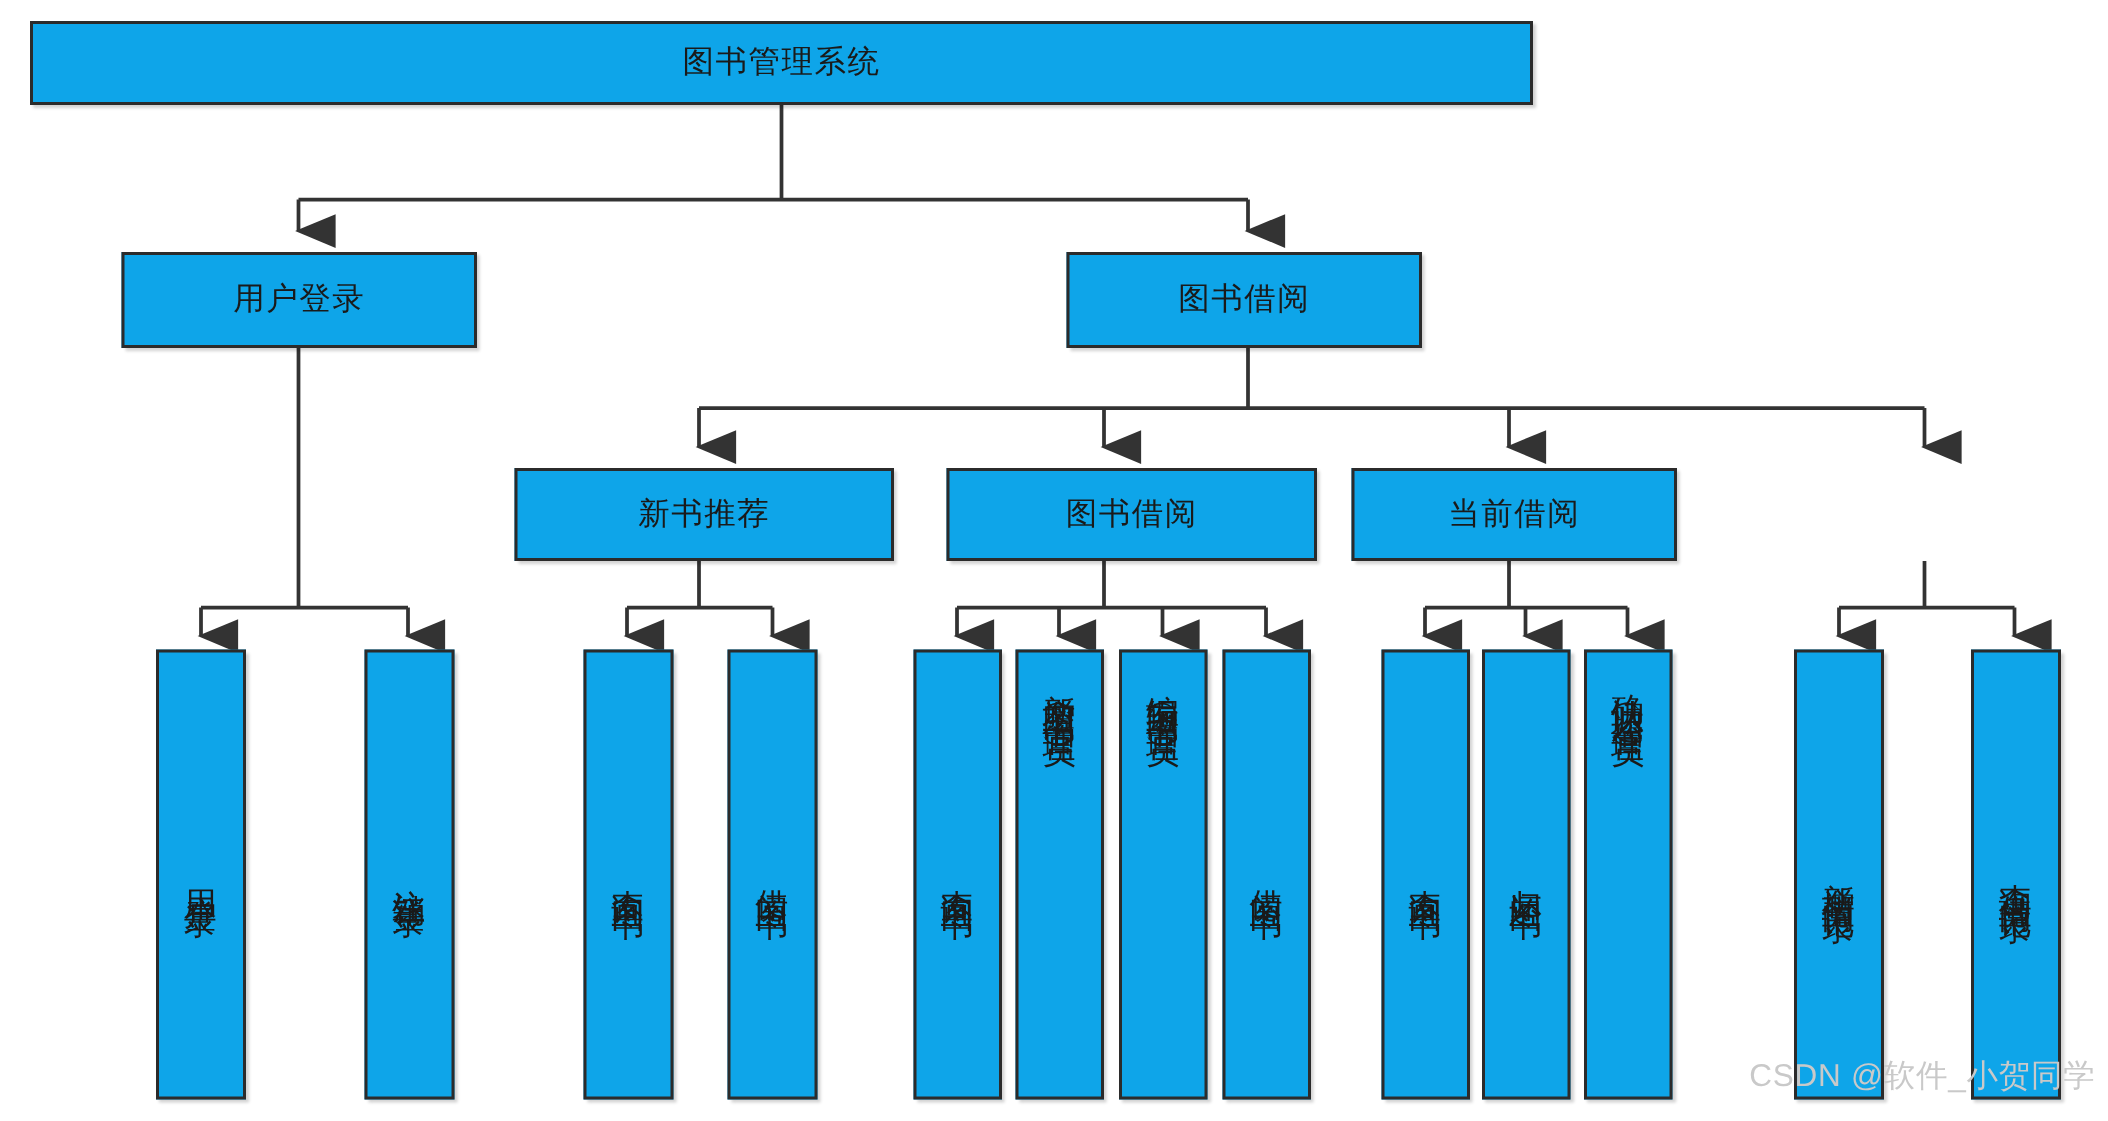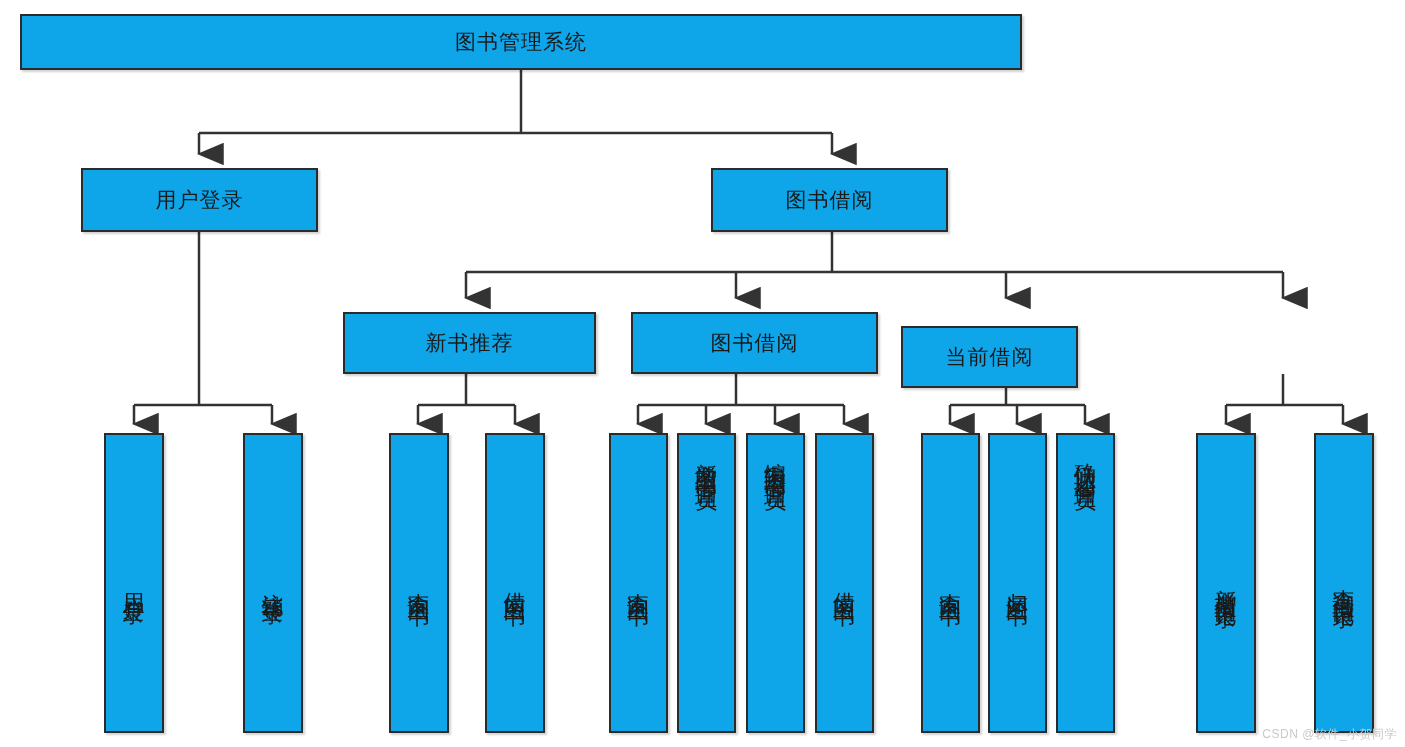--- a/index.html
+++ b/index.html
@@ -58,22 +58,22 @@
     white-space: pre-wrap;
     text-align: left;
   }
   .node.vert.mid {
     align-items: center;
     padding-top: 0;
   }
   .watermark {
     position: absolute;
     right: 8px;
-    bottom: 4px;
-    font-size: 12px;
+    bottom: 16px;
+    font-size: 21px;
     color: #c9c9c9;
     letter-spacing: 0.5px;
     white-space: nowrap;
   }
 </style>
 </head>
 <body>
 
 <div id="canvas">
 
@@ -137,21 +137,21 @@
   <div class="node" style="left:711px; top:168px; width:237px; height:64px;">
     <span class="label">图书借阅</span>
   </div>
 
   <div class="node" style="left:343px; top:312px; width:253px; height:62px;">
     <span class="label">新书推荐</span>
   </div>
   <div class="node" style="left:631px; top:312px; width:247px; height:62px;">
     <span class="label">图书借阅</span>
   </div>
-  <div class="node" style="left:901px; top:312px; width:177px; height:62px;margin-top:14px;">
+  <div class="node" style="left:901px; top:312px; width:217px; height:62px;">
     <span class="label">当前借阅</span>
   </div>
 
   <div class="node vert mid" style="left:104px; top:433px; width:60px; height:300px;">
     <span class="label">用户登录</span>
   </div>
   <div class="node vert mid" style="left:243px; top:433px; width:60px; height:300px;">
     <span class="label">注销登录</span>
   </div>
 

